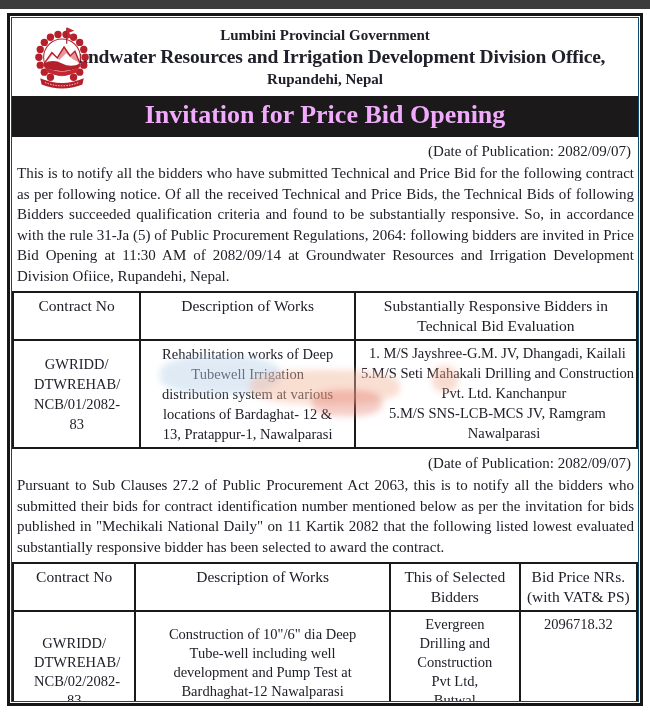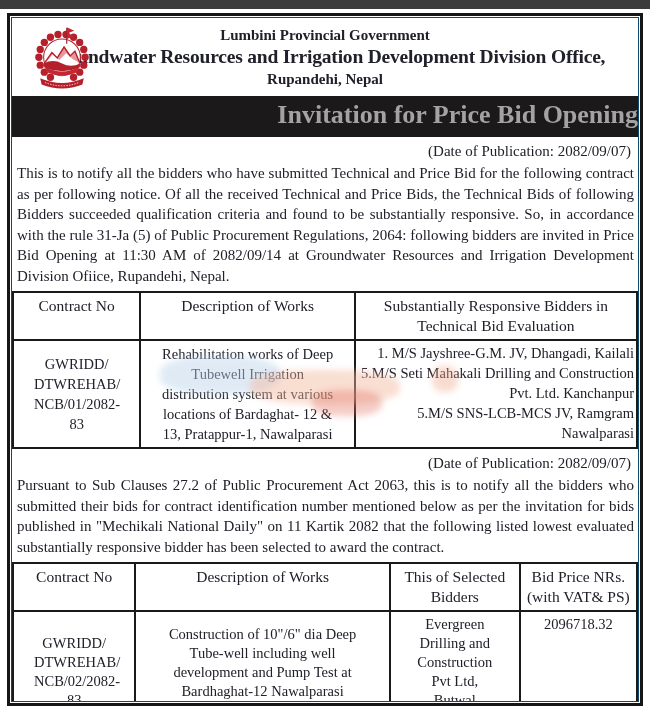--- a/index.html
+++ b/index.html
@@ -29,37 +29,37 @@
   }
   
   .header { position: relative; text-align: center; padding: 7px 10px 5px 10px; }
   .logo { position: absolute; left: 16px; top: 5px; width: 68px; height: 74px; }
   .h-line1 { font-size: 15px; font-weight: bold; padding-top: 2px; }
   .h-line2 { font-size: 15.5px; font-weight: bold; padding-top: 3px; }
   .h-line3 { font-size: 19.5px; font-weight: bold; padding-top: 2px; letter-spacing: -0.2px; }
   .h-line4 { font-size: 15px; font-weight: bold; padding-top: 3px; }
   
   .title-bar {
-    background: #1b1919; color: #a3a3a3; text-align: right; font-weight: bold;
+    background: #1b1919; color: #f0abfc; text-align: center; font-weight: bold;
   }
   .title-bar.big   { font-size: 26px; padding: 4px 0 7px 0; margin-top: 3px; }
   .title-bar.small { font-size: 23px; padding: 2px 0 6px 0; margin-top: 3px; }
   .date-line { text-align: right; font-size: 15px; padding: 6px 7px 2px 0; }
   .para {
     font-size: 15px; line-height: 20.5px; text-align: justify;
     padding: 1px 4px 2px 5px;
   }
   
   table { width: 100%; border-collapse: collapse; margin-top: 3px; table-layout: fixed; }
   th, td { border: 2px solid #1a1a1a; font-weight: normal; }
   th { font-size: 15.5px; line-height: 20px; text-align: center; vertical-align: top; padding: 3px 2px; }
   td { font-size: 14.5px; line-height: 20px; text-align: center; vertical-align: middle; padding: 3px 20px; }
   .t1-c1 { width: 20.4%; } .t1-c2 { width: 34.4%; } .t1-c3 { width: 45.2%; }
   .t2-c1 { width: 19.6%; } .t2-c2 { width: 40.8%; } .t2-c3 { width: 20.8%; } .t2-c4 { width: 18.8%; }
-  .bidders-cell { text-align: right; vertical-align: top; padding: 2px 2px 2px 5px; }
+  .bidders-cell { text-align: center; vertical-align: top; padding: 2px 2px 2px 5px; }
   .bidder-item { padding-left: 13px; text-indent: -13px; line-height: 20px; }
   #table2 td { line-height: 19px; }
   .price-cell { vertical-align: top; }
   
   .watermark { position: absolute; left: 0; top: 0; width: 100%; height: 100%; pointer-events: none; }
   .wm-blob { position: absolute; filter: blur(3px); border-radius: 40%; }
   .wm-blue   { left: 148px; top: 338px; width: 120px; height: 38px; background: #b9d2ea; opacity: .45; }
   .wm-salmon { left: 238px; top: 352px; width: 150px; height: 34px; background: #f2b79d; opacity: .45; }
   .wm-red    { left: 300px; top: 372px; width: 70px;  height: 26px; background: #e2705f; opacity: .35; }
   .wm-curve  { left: 420px; top: 348px; width: 26px;  height: 26px; background: #f0a98c; opacity: .40; }

